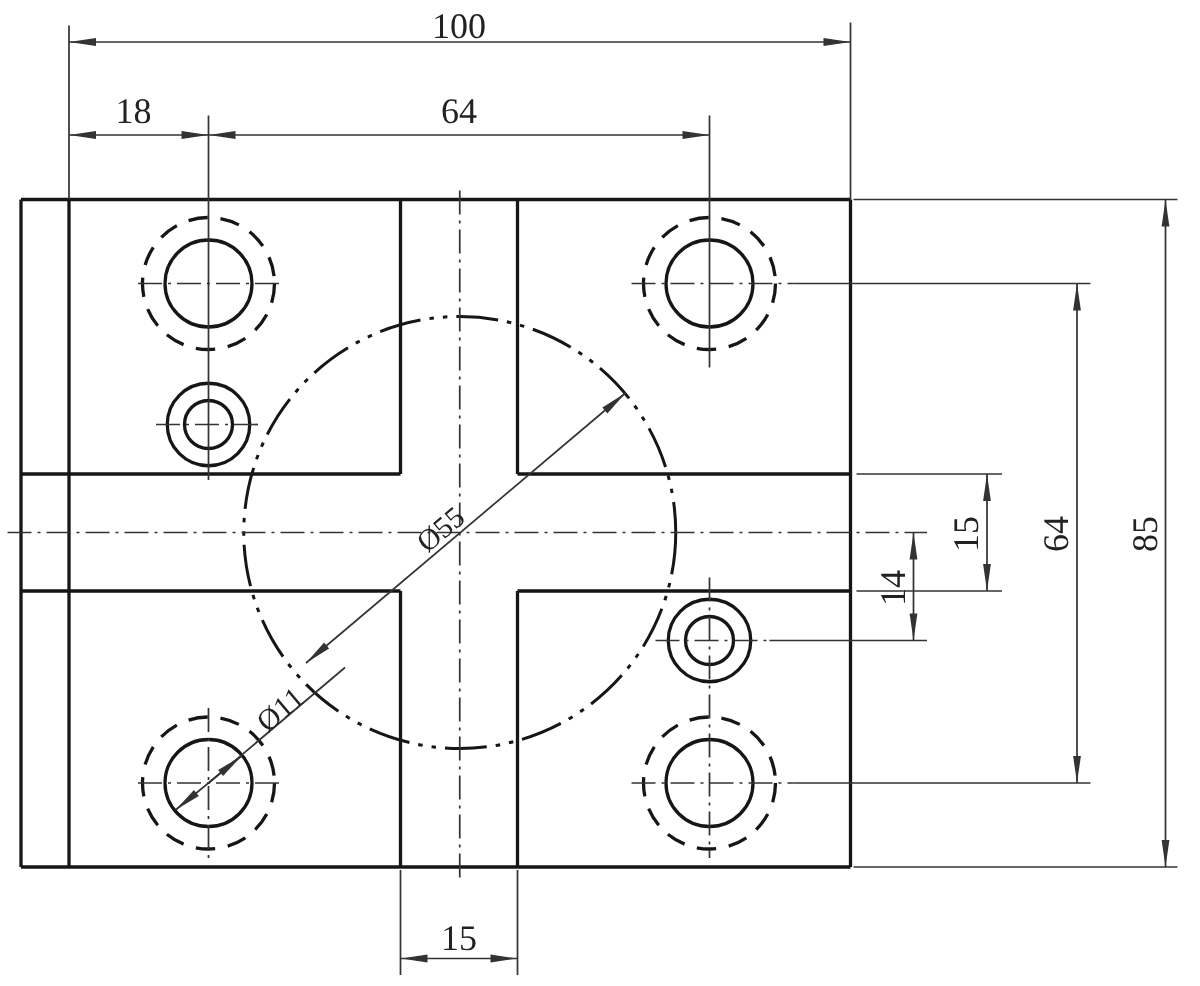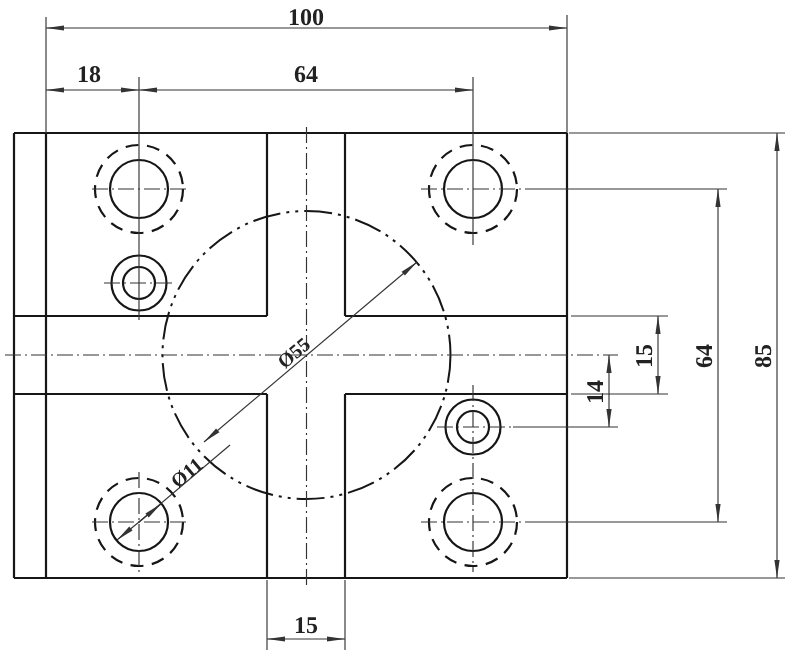--- a/index.html
+++ b/index.html
@@ -1,16 +1,16 @@
 <!DOCTYPE html>
 <html><head>
 <meta charset="utf-8">
 <style>
   html,body{margin:0;padding:0;background:#fff;}
-  .sheet{width:800px;height:657px;background:#fff;position:relative;overflow:hidden;font-weight:bold;}
+  .sheet{width:800px;height:657px;background:#fff;position:relative;overflow:hidden;}
   svg{display:block;}
   text{font-family:"Liberation Serif", serif;fill:#222;text-rendering:geometricPrecision;}
   .dimtext{font-size:24px;}
   .diatext{font-size:20px;}
   .thick{stroke:#161616;stroke-width:2.2;fill:none;}
   .thin{stroke:#333;stroke-width:1.15;fill:none;}
   .cl{stroke:#333;stroke-width:1.15;fill:none;stroke-dasharray:16 4 2 4;}
   .phantom{stroke:#161616;stroke-width:2;fill:none;stroke-dasharray:28 6 3 6 3 6;}
   .holedash{stroke:#161616;stroke-width:2.2;fill:none;stroke-dasharray:13 8.5;}
 </style>

